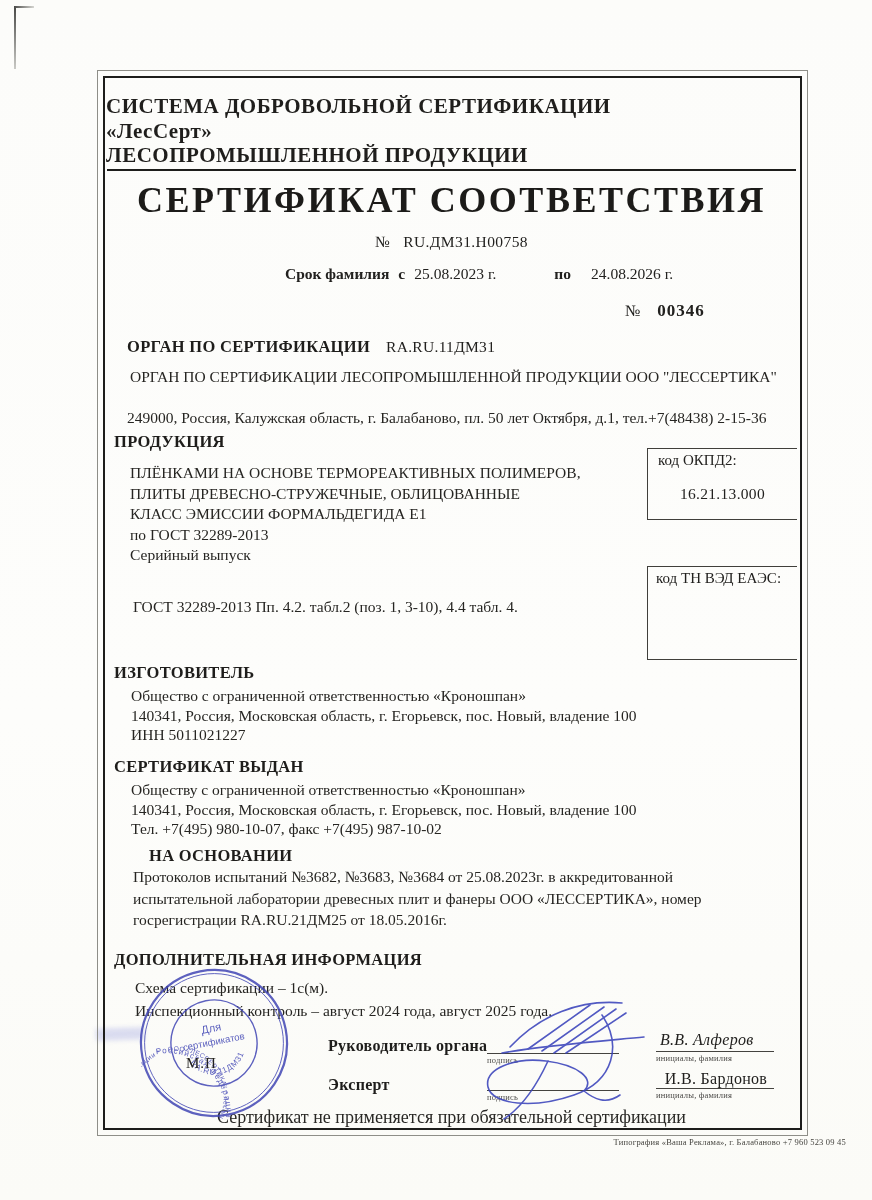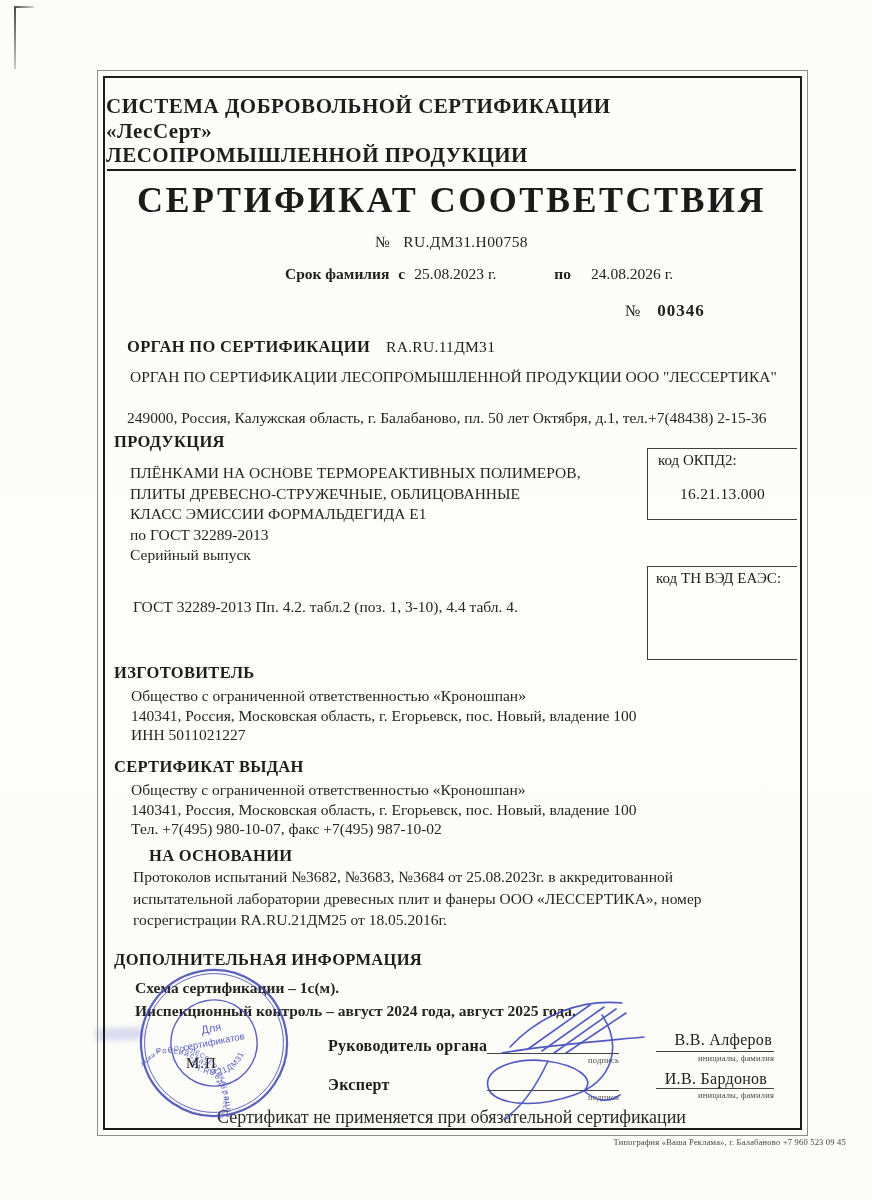--- a/index.html
+++ b/index.html
@@ -38,24 +38,24 @@
   .orgrow .code{font-weight:normal;font-size:15.5px;margin-left:12px;letter-spacing:.3px;}
   .codebox{border:1px solid #403f3b;border-right:none;background:rgba(255,255,255,.0);}
   .okpd{left:647px;top:448px;width:149px;height:70px;}
   .okpd .lbl{position:absolute;left:10px;top:3px;font-size:15px;}
   .okpd .code{position:absolute;left:0;top:36px;width:100%;text-align:center;font-size:15.5px;letter-spacing:.3px;}
   .tnved{left:647px;top:566px;width:149px;height:92px;}
   .tnved .lbl{position:absolute;left:8px;top:3px;font-size:15px;}
   .lines{line-height:20.5px;}
   .lh19{line-height:19.5px;}
   .lh21{line-height:21.5px;font-family:Liberation Serif, serif;}
-  .lh23{line-height:23px;font-weight:bold;}
+  .lh23{line-height:23px;}
   
   .sigline{height:1px;background:#44433f;}
-  .cap{font-size:8.5px;color:#4a4946;text-align:right;letter-spacing:.2px;}
+  .cap{font-size:8.5px;color:#4a4946;text-align:left;letter-spacing:.2px;}
   .name{font-size:16px;letter-spacing:.3px;}
   .mp{left:186px;top:1055px;font-size:15px;letter-spacing:1px;color:#21201e;z-index:6;}
   .stamp{left:138px;top:967px;width:152px;height:152px;transform:rotate(-11deg);opacity:.84;z-index:4;}
   .inksvg{left:452px;top:995px;width:240px;height:130px;z-index:5;}
   .note{left:106px;top:1107px;width:691px;text-align:center;font-size:18px;color:#292825;}
   .print{left:440px;top:1137px;width:406px;text-align:right;font-size:8.5px;color:#45443f;letter-spacing:.2px;}
 </style>
 </head>
 <body>
 
@@ -164,21 +164,21 @@
       <text font-size="8" letter-spacing="0.8" text-anchor="middle">
         <textPath href="#codearc" startOffset="50%">RA.RU.11ДМ31</textPath>
       </text>
     </g>
   </svg>
   <div class="abs mp">М.П</div>
 
   <div class="abs h16" style="left:328px;top:1037px;font-size:16px;">Руководитель органа</div>
   <div class="abs sigline" style="left:487px;top:1053px;width:132px;"></div>
   <div class="abs cap" style="left:487px;top:1055px;width:132px;">подпись</div>
-  <div class="abs name" style="left:660px;top:1031px;width:112px;text-align:right;">В.В. Алферов</div>
+  <div class="abs name" style="left:660px;top:1031px;width:112px;text-align:left;font-style:italic;">В.В. Алферов</div>
   <div class="abs sigline" style="left:656px;top:1051px;width:118px;"></div>
   <div class="abs cap" style="left:656px;top:1053px;width:118px;">инициалы, фамилия</div>
 
   <div class="abs h16" style="left:328px;top:1076px;font-size:16px;">Эксперт</div>
   <div class="abs sigline" style="left:487px;top:1090px;width:132px;"></div>
   <div class="abs cap" style="left:487px;top:1092px;width:132px;">подпись</div>
   <div class="abs name" style="left:660px;top:1070px;width:112px;text-align:center;">И.В. Бардонов</div>
   <div class="abs sigline" style="left:656px;top:1088px;width:118px;"></div>
   <div class="abs cap" style="left:656px;top:1090px;width:118px;">инициалы, фамилия</div>
 

